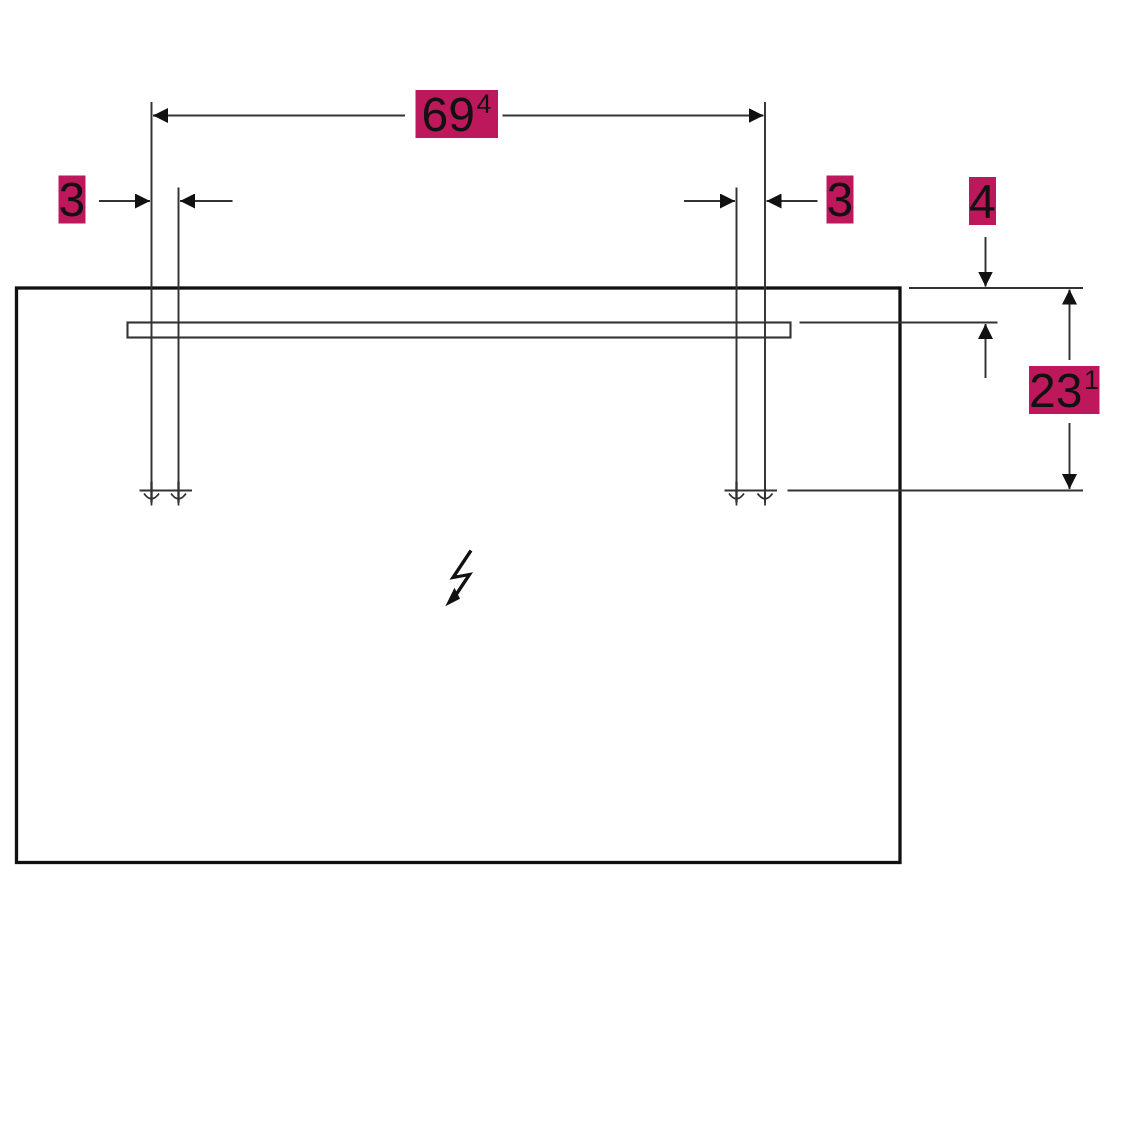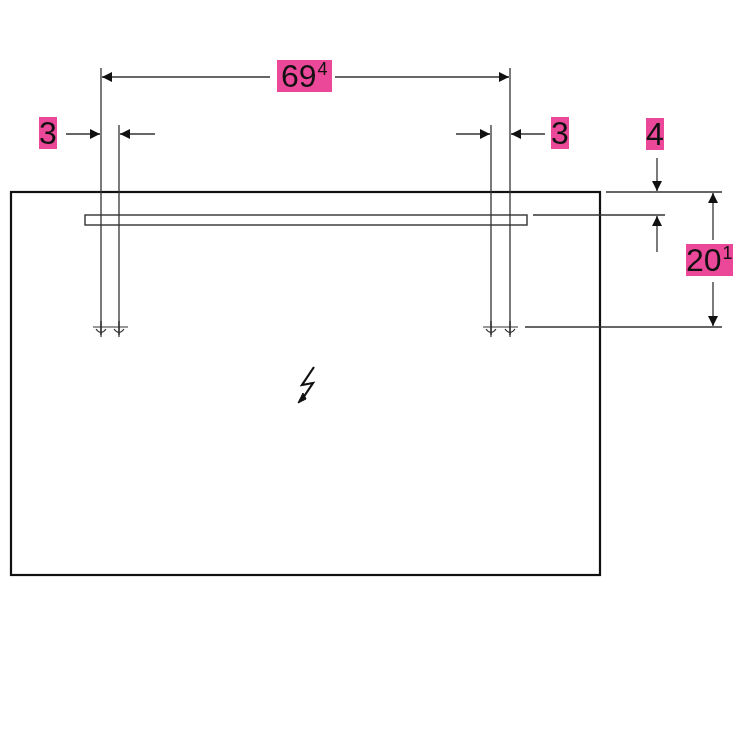--- a/index.html
+++ b/index.html
@@ -1,18 +1,18 @@
 <!DOCTYPE html>
 <html><head>
 <meta charset="utf-8">
 <style>
   html, body { margin: 0; padding: 0; background: #ffffff; }
   body { width: 750px; height: 750px; position: relative; overflow: hidden; font-family: "Liberation Sans", sans-serif; }
   #drawing { position: absolute; left: 0; top: 0; width: 750px; height: 750px; }
-  .dimtext { position: absolute; font-family: "Liberation Sans", sans-serif; color: #111; font-size: 32px; line-height: 1; white-space: nowrap; background: #ec4899; }
+  .dimtext { position: absolute; font-family: "Liberation Sans", sans-serif; color: #111; font-size: 32px; line-height: 1; white-space: nowrap; background: #be185d; }
   .dimtext sup { font-size: 18px; vertical-align: 0; position: relative; top: -12px; margin-left: 1px; }
 </style>
 </head>
 <body>
 
 <svg id="drawing" viewBox="0 0 750 750" xmlns="http://www.w3.org/2000/svg">
   <defs>
     <marker id="ah" markerWidth="10" markerHeight="10" refX="10" refY="5" orient="auto" markerUnits="userSpaceOnUse" viewBox="0 0 10 10">
       <path d="M0,0 L10,5 L0,10 z" fill="#111"></path>
     </marker>
@@ -97,14 +97,14 @@
 
 <div class="dimtext" style="left:551px; top:117px;">
   <span>3</span>
 </div>
 
 <div class="dimtext" style="left:646px; top:118px;">
   <span>4</span>
 </div>
 
 <div class="dimtext" style="left:686px; top:244px;">
-  <span>20</span><sup>1</sup>
+  <span>23</span><sup>1</sup>
 </div>
 
 </body></html>

